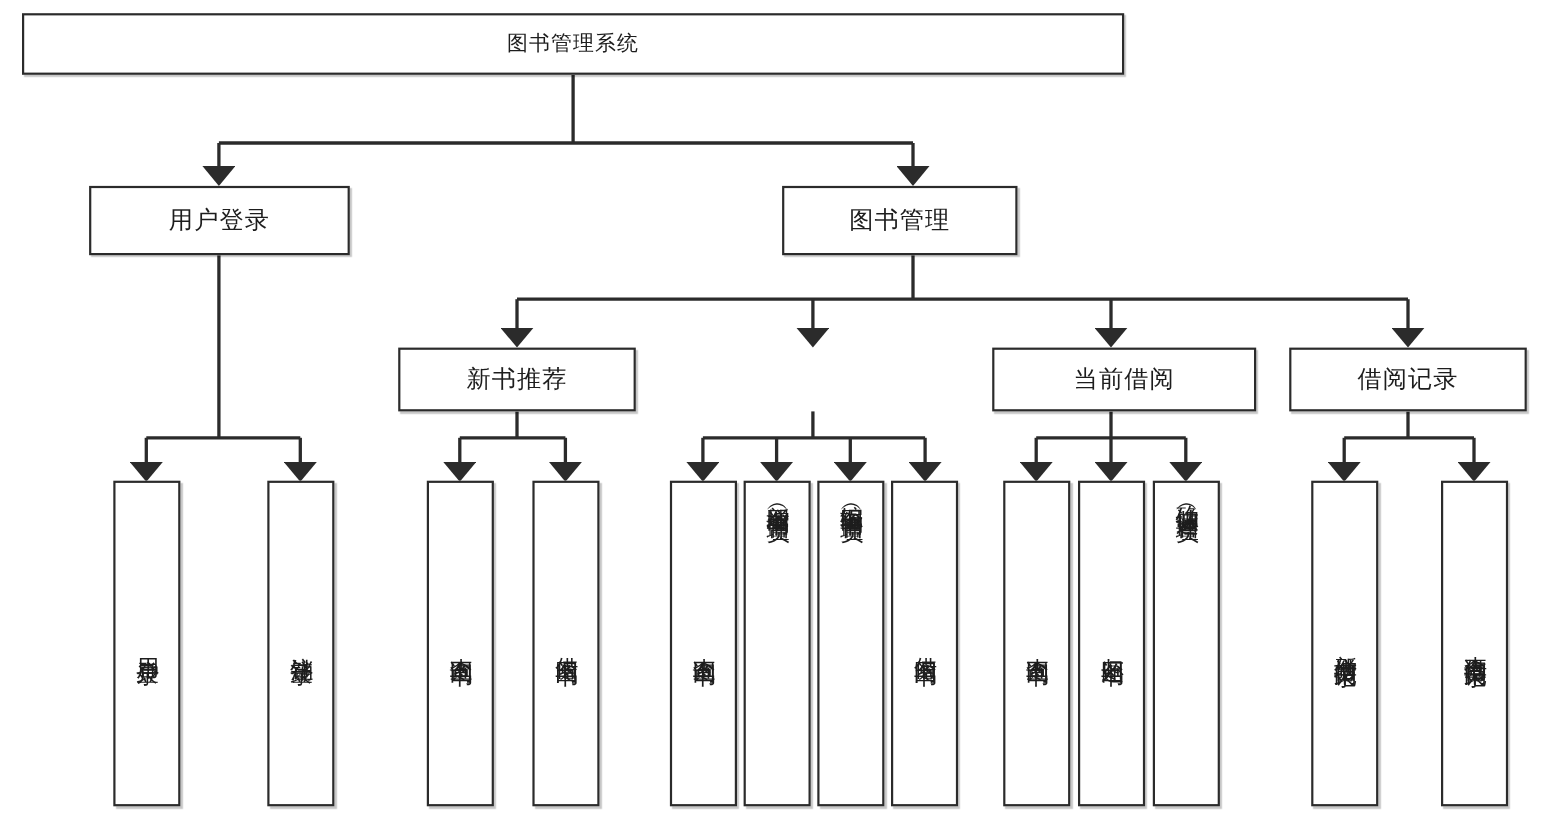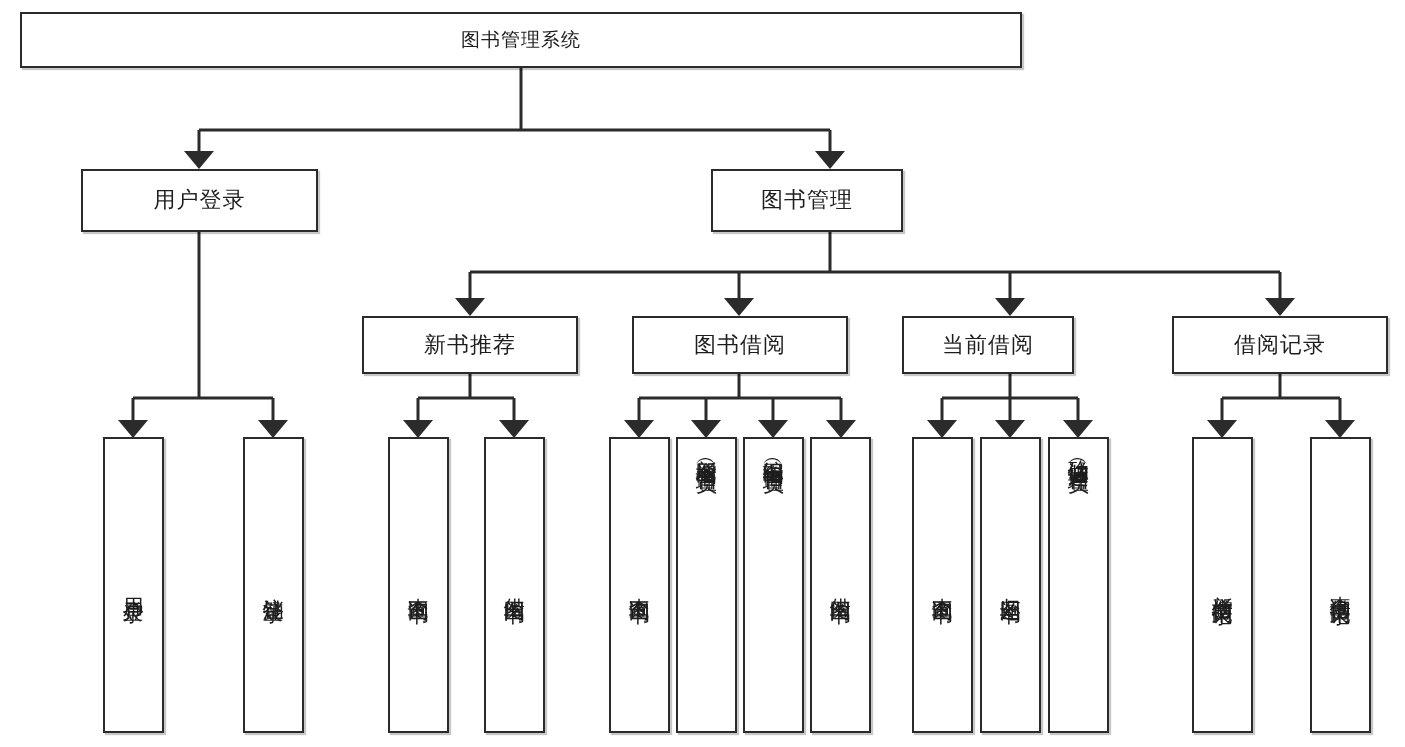--- a/index.html
+++ b/index.html
@@ -130,31 +130,28 @@
     </g>
   </svg>
 
   <div class="node horiz root" style="left:20px; top:12px; width:1002px; height:56px;">
     <span>图书管理系统</span>
   </div>
 
   <div class="node horiz" style="left:81px; top:169px; width:237px; height:63px;">
     <span>用户登录</span>
   </div>
-  <div class="node horiz" style="left:711px; top:169px; width:192px; height:63px;">
+  <div class="node horiz" style="left:711px; top:169px; width:214px; height:63px;">
     <span>图书管理</span>
   </div>
 
   <div class="node horiz" style="left:362px; top:316px; width:216px; height:58px;">
     <span>新书推荐</span>
   </div>
-  <div class="node horiz" style="left:632px; top:316px; width:216px; height:58px;">
-    <span>图书借阅</span>
-  </div>
-  <div class="node horiz" style="left:902px; top:316px; width:172px; height:58px;text-align:center;">
+  <div class="node horiz" style="left:902px; top:316px; width:240px; height:58px;text-align:center;">
     <span>当前借阅</span>
   </div>
   <div class="node horiz" style="left:1172px; top:316px; width:216px; height:58px;">
     <span>借阅记录</span>
   </div>
 
   <div class="node vert center-text" style="left:103px; top:437px; width:61px; height:296px;">
     <span class="vtext">用户登录</span>
   </div>
   <div class="node vert center-text" style="left:243px; top:437px; width:61px; height:296px;">

